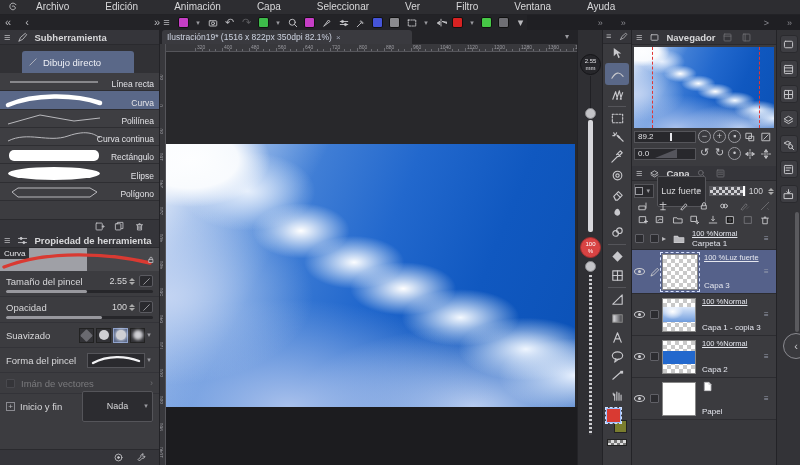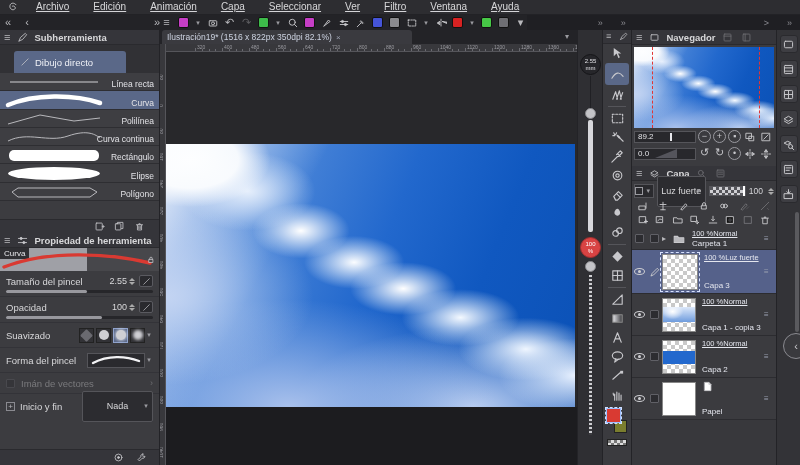--- a/index.html
+++ b/index.html
@@ -4,41 +4,41 @@
 <style>
   * { margin:0; padding:0; box-sizing:border-box; }
   html,body { width:800px; height:465px; overflow:hidden; background:#1d1d20;
               font-family:"Liberation Sans", sans-serif; }
   #app { position:relative; width:800px; height:465px; background:#3c3c40; color:#d4d4d8; }
 
   
   .menubar { position:absolute; left:0; top:0; width:800px; height:15px; background:#2d2d31;
              display:flex; align-items:center; gap:0; border-bottom:1px solid #222226; z-index:30;}
   .menubar .logo { width:26px; display:flex; justify-content:center; }
-  .menubar nav { display:flex; gap:4px;text-decoration:underline; }
+  .menubar nav { display:flex; gap:16px; }
   .menu-item { font-size:10px; color:#d8d8da; padding:0 10px; line-height:14px; cursor:default; }
   .commandbar { position:absolute; left:0; top:15px; width:800px; height:15px; background:#232327;
                 display:flex; align-items:center; z-index:30; }
   .cb-left { width:160px; display:flex; align-items:center; color:#8a8a90; font-size:9px; gap:14px; padding-left:5px;}
   .cb-icons { display:flex; align-items:center; gap:4px; }
   .cbi { width:13px; height:12px; display:flex; align-items:center; justify-content:center; }
   .cbi svg { width:12px; height:12px; }
   .tile { width:11px; height:11px; border-radius:2px; border:1px solid #111; }
   .chev { font-size:7px; color:#9a9aa0; width:8px; text-align:center;}
   .glyph { color:#b8b8bc; font-size:11px; line-height:11px; }
   .dim { opacity:.38; }
   .cb-right { margin-left:auto; display:flex; gap:18px; padding-right:8px; color:#8a8a90; font-size:9px; background:#1f1f23; height:15px; align-items:center; flex:1; justify-content:flex-end;}
 
   svg.ic { stroke:#c8c8cc; fill:none; stroke-width:1.2; stroke-linecap:round; stroke-linejoin:round; }
 
   
   .left { position:absolute; left:0; top:30px; width:160px; height:435px; background:#3c3c40; border-right:1px solid #232327;}
   .p-header { height:15px; background:#35353a; display:flex; align-items:center; gap:5px; padding:0 4px;
               font-size:9.5px; color:#d8d8da; border-bottom:1px solid #2a2a2e;}
-  .sub-tabrow { height:28px; background:#313135; display:flex; align-items:flex-end; padding-left:14px;}
+  .sub-tabrow { height:28px; background:#313135; display:flex; align-items:flex-end; padding-left:22px;}
   .sub-tab { width:112px; height:22px; background:#5a6888; border-radius:3px 3px 0 0; display:flex;
              align-items:center; gap:5px; padding:0 6px; font-size:9.5px; color:#eef0f6;}
   .sub-list { height:146px; }
   .sub-row { position:relative; height:18.25px; background:#3e3e42; border-bottom:1px solid #2e2e32; }
   .sub-row.sel { background:#5a6888; }
   .sub-row svg { position:absolute; left:4px; top:1px; }
   .sub-label { position:absolute; right:5px; bottom:1px; font-size:8.5px; color:#e2e2e6; }
   .sub-footer { height:14px; background:#35353a; display:flex; align-items:center; justify-content:flex-end;
                 gap:9px; padding-right:14px; border-top:1px solid #2a2a2e;}
   .sub-footer svg { width:11px; height:11px; }

